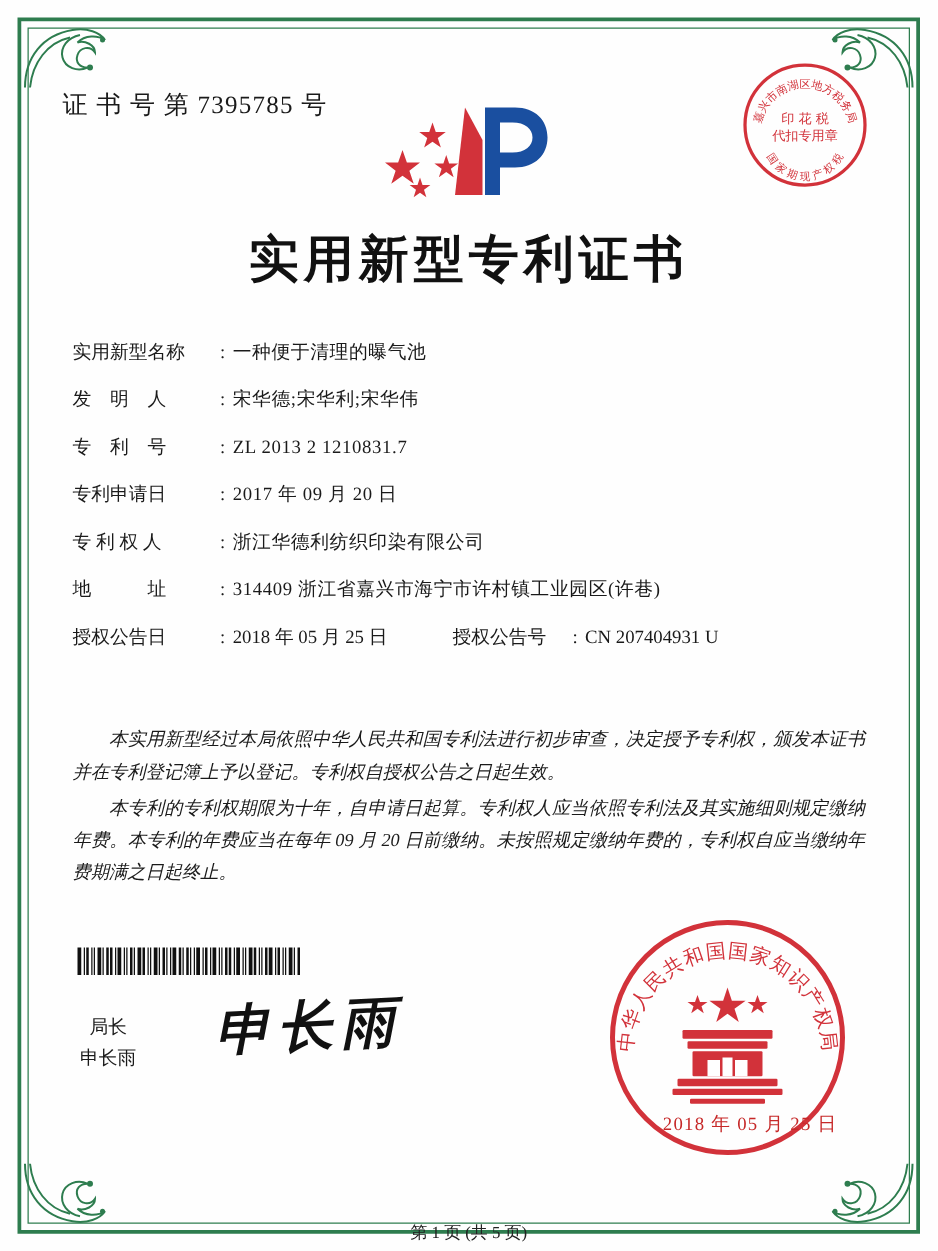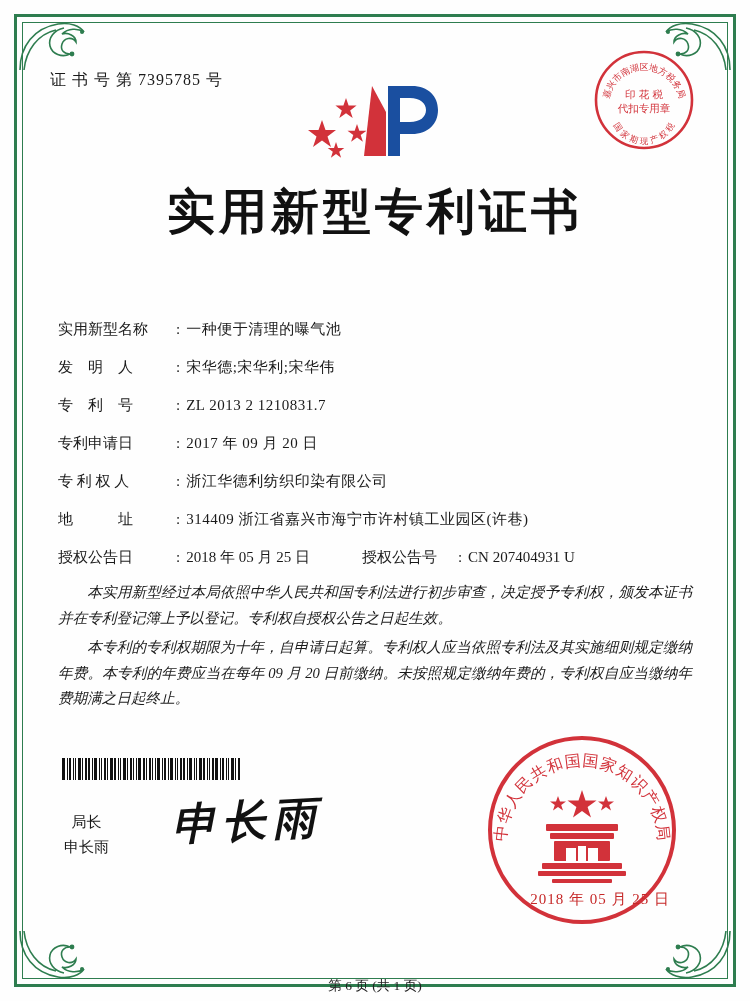--- a/index.html
+++ b/index.html
@@ -44,21 +44,21 @@
 
   
   .content {
     position: absolute;
     left: 44px; top: 40px; right: 44px; bottom: 40px;
   }
 
   .cert-number {
     position: absolute;
     left: 6px; top: 30px;
-    font-size: 16px;
+    font-size: 20px;
     letter-spacing: 1px;
     font-family: "Liberation Serif", "DejaVu Serif", serif;
   }
 
   
   .emblem {
     position: absolute;
     left: 50%; top: 28px;
     transform: translateX(-50%);
     width: 150px; height: 100px;
@@ -71,31 +71,31 @@
     right: 10px; top: 8px;
     width: 104px; height: 104px;
   }
   .seal-tr svg { width: 100%; height: 100%; }
 
   
   .doc-title {
     position: absolute;
     left: 0; right: 0; top: 140px;
     text-align: center;
-    font-size: 48px;
+    font-size: 40px;
     font-weight: bold;
     letter-spacing: 4px;
     font-family: "DejaVu Serif", "Liberation Serif", serif;
     color: #111;
   }
 
   
   .fields {
     position: absolute;
-    left: 14px; right: 14px; top: 232px; margin-top: 48px;
+    left: 14px; right: 14px; top: 232px;
   }
   .field-row {
     display: flex;
     align-items: baseline;
     margin-bottom: 19px;
     font-size: 15px;
   }
   .field-label {
     width: 118px;
     flex: 0 0 118px;
@@ -414,14 +414,14 @@
           <rect x="54" y="139" width="88" height="5" rx="1"></rect>
           <rect x="68" y="147" width="60" height="4" rx="1"></rect>
         </g>
       </svg>
     </div>
 
     <div class="seal-date">2018 年 05 月 25 日</div>
 
   </div>
 
-  <div class="footer">第 6 页 (共 1 页)</div>
+  <div class="footer">第 1 页 (共 5 页)</div>
 </div>
 
 </body></html>

